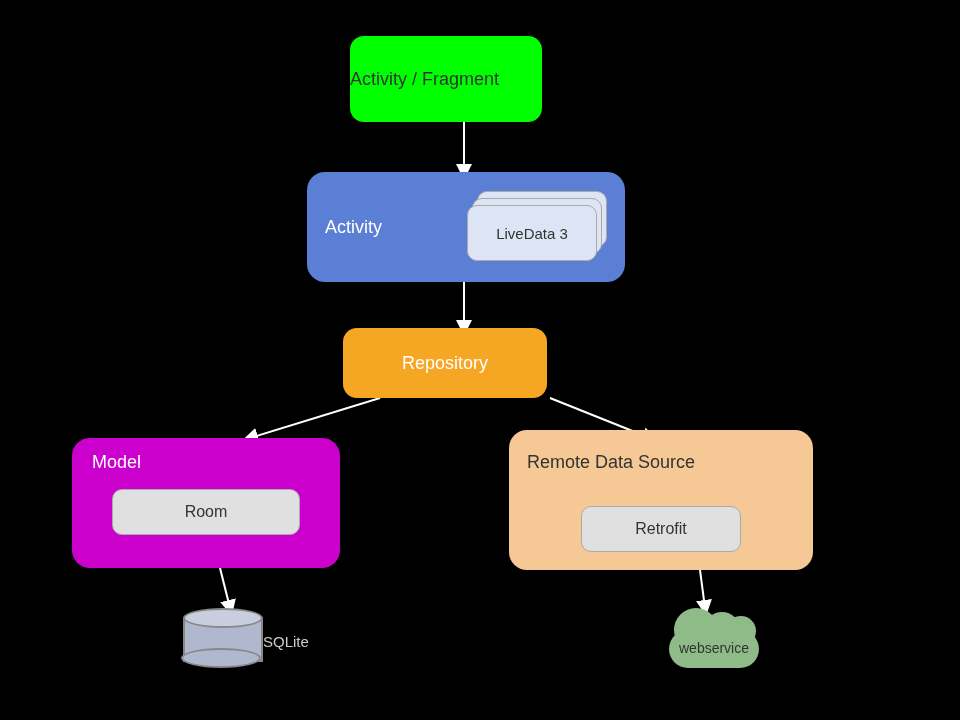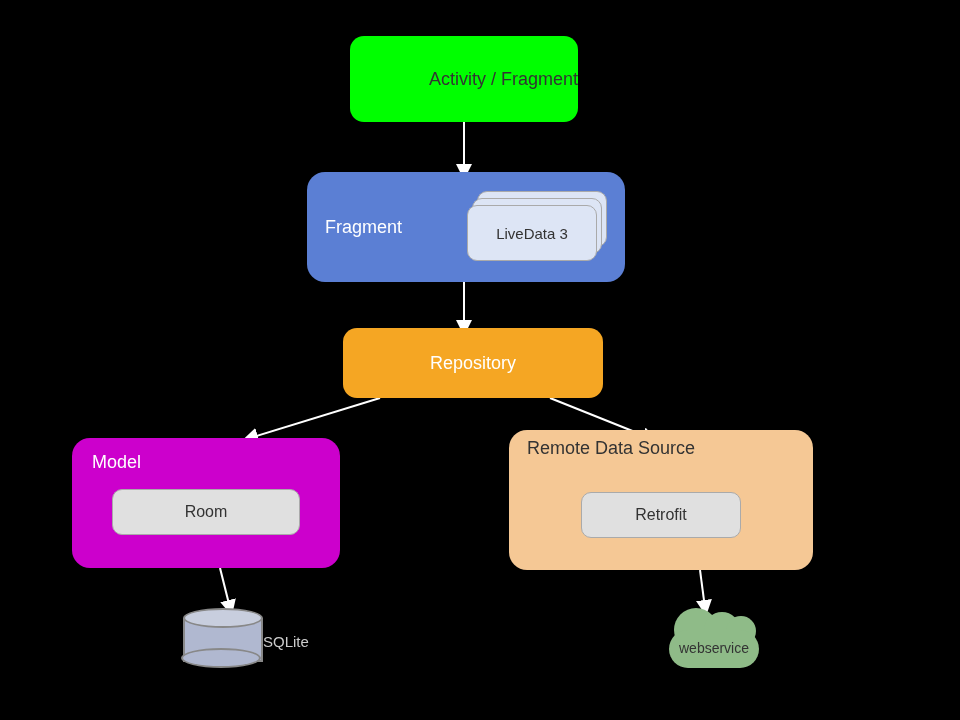--- a/index.html
+++ b/index.html
@@ -16,27 +16,27 @@
       position: relative;
       width: 960px;
       height: 720px;
     }
 
     
     .activity-fragment {
       position: absolute;
       left: 350px;
       top: 36px;
-      width: 228px;
+      width: 192px;
       height: 86px;
       background: #00ff00;
       border-radius: 14px;
       display: flex;
       align-items: center;
-      justify-content: flex-end;
+      justify-content: flex-start;
     }
     .activity-fragment-label {
       color: #333;
       font-size: 18px;
       font-weight: normal;
       text-align: center;
     }
 
     
     .viewmodel-box {
@@ -93,21 +93,21 @@
       color: #333;
       font-size: 15px;
       font-weight: normal;
     }
 
     
     .repository-box {
       position: absolute;
       left: 343px;
       top: 328px;
-      width: 260px;
+      width: 204px;
       height: 70px;
       background: #f5a623;
       border-radius: 14px;
       display: flex;
       align-items: center;
       justify-content: center;
     }
     .repository-label {
       color: #fff;
       font-size: 18px;
@@ -150,21 +150,21 @@
 
     
     .remote-box {
       position: absolute;
       left: 509px;
       top: 430px;
       width: 304px;
       height: 140px;
       background: #f5c895;
       border-radius: 18px;
-      padding: 8px 18px;
+      padding: 22px 18px;
     }
     .remote-label {
       color: #333;
       font-size: 18px;
       font-weight: normal;
       margin-bottom: 16px;
     }
     .retrofit-card {
       background: #e0e0e0;
       border-radius: 10px;
@@ -327,21 +327,21 @@
         <path d="M0,0 L8,4 L0,8 Z" fill="#fff"></path>
       </marker>
     </defs>
   </svg>
 
   <div class="activity-fragment">
     <span class="activity-fragment-label">Activity / Fragment</span>
   </div>
 
   <div class="viewmodel-box">
-    <span class="viewmodel-label">Fragment</span>
+    <span class="viewmodel-label">Activity</span>
     <div class="livedata-stack">
       <div class="livedata-card"></div>
       <div class="livedata-card"></div>
       <div class="livedata-card">
         <span class="livedata-label">LiveData 3</span>
       </div>
     </div>
   </div>
 
   <div class="repository-box">

